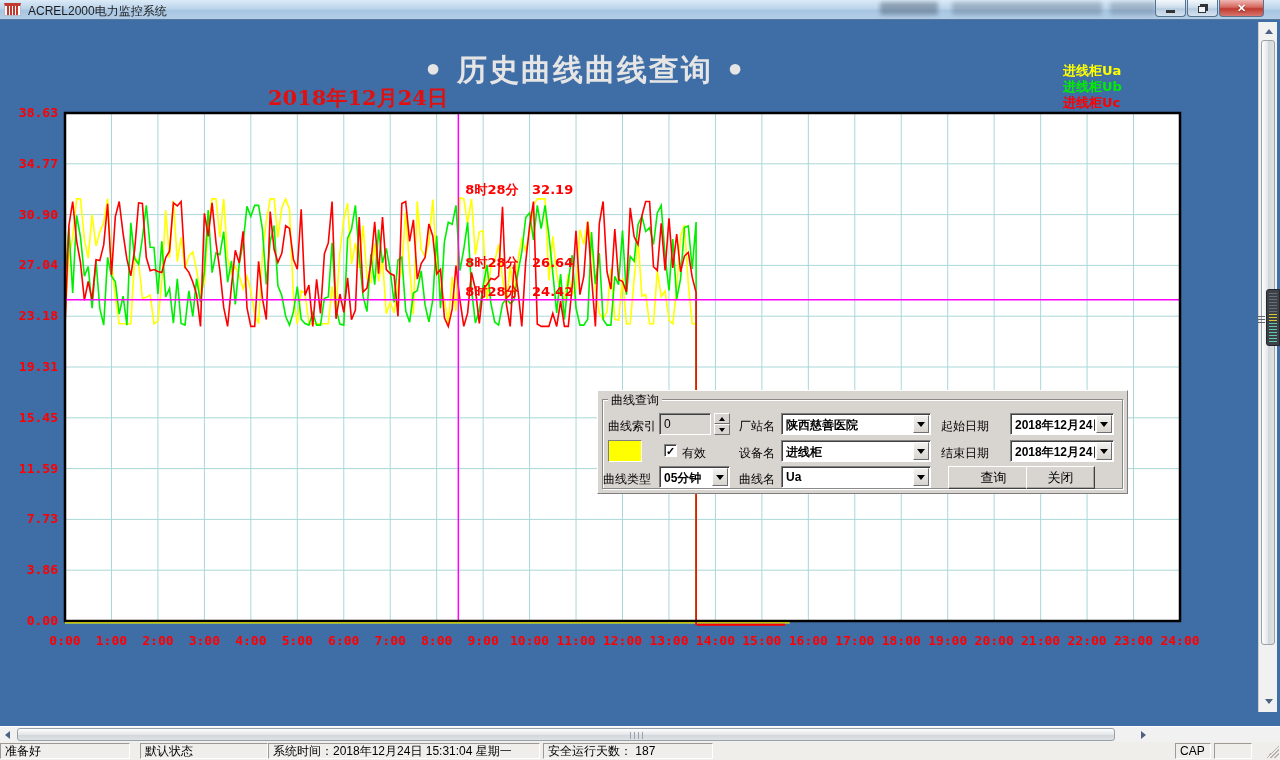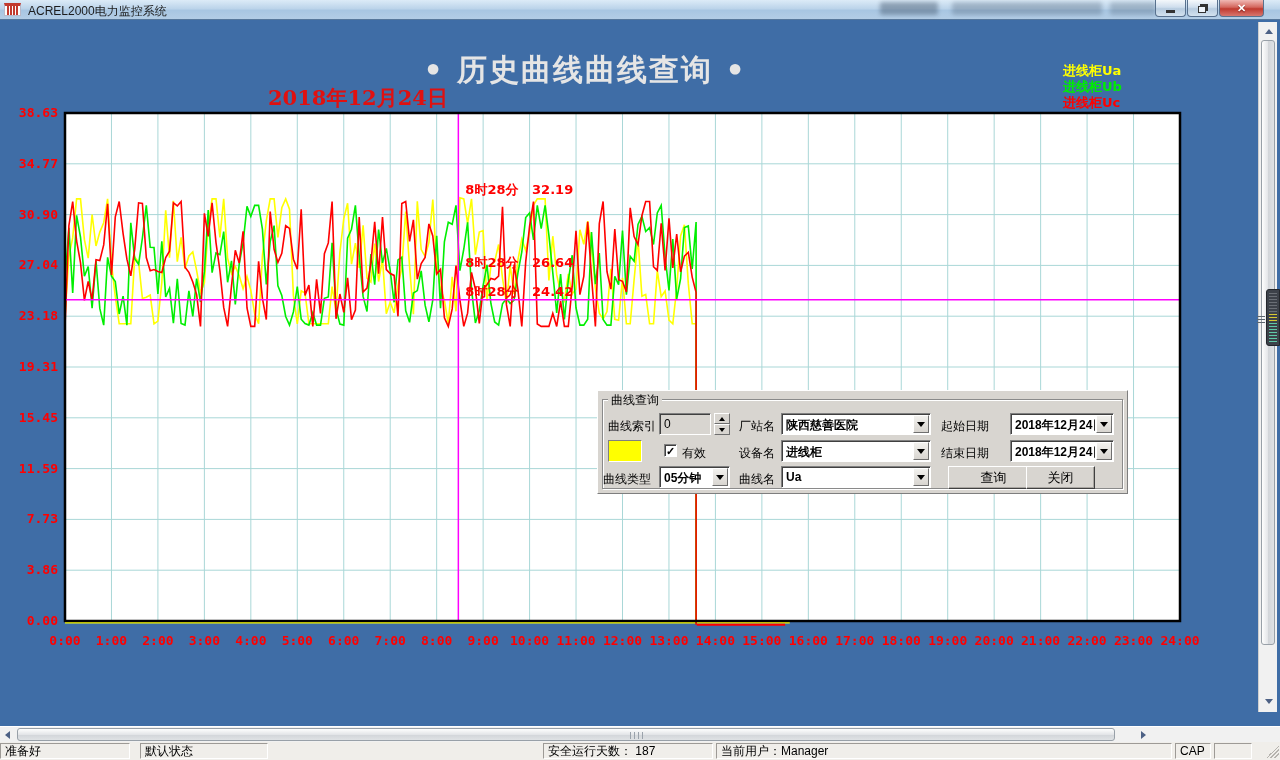--- a/index.html
+++ b/index.html
@@ -316,18 +316,18 @@
     </div>
 </div>
 <div id="grip-handle">
     <div id="grip-stripes"></div>
   </div>
 <div id="grip-lines"></div>
 
 <div id="statusbar">
   <div class="status-cell" style="left:0;width:130px">准备好</div>
   <div class="status-cell" style="left:140px;width:128px">默认状态</div>
+  <div class="status-cell" style="left:268px;width:272px">系统时间：2018年12月24日  15:31:04   星期一</div>
   <div class="status-cell" style="left:543px;width:170px">安全运行天数：  187</div>
-  <div class="status-cell" style="left:716px;width:456px">当前用户：Manager</div>
   <div class="status-cell" style="left:1175px;width:36px">CAP</div>
   <div class="status-cell" style="left:1214px;width:38px"></div>
   <div id="resize-grip"></div>
 </div>
 
 </body></html>

